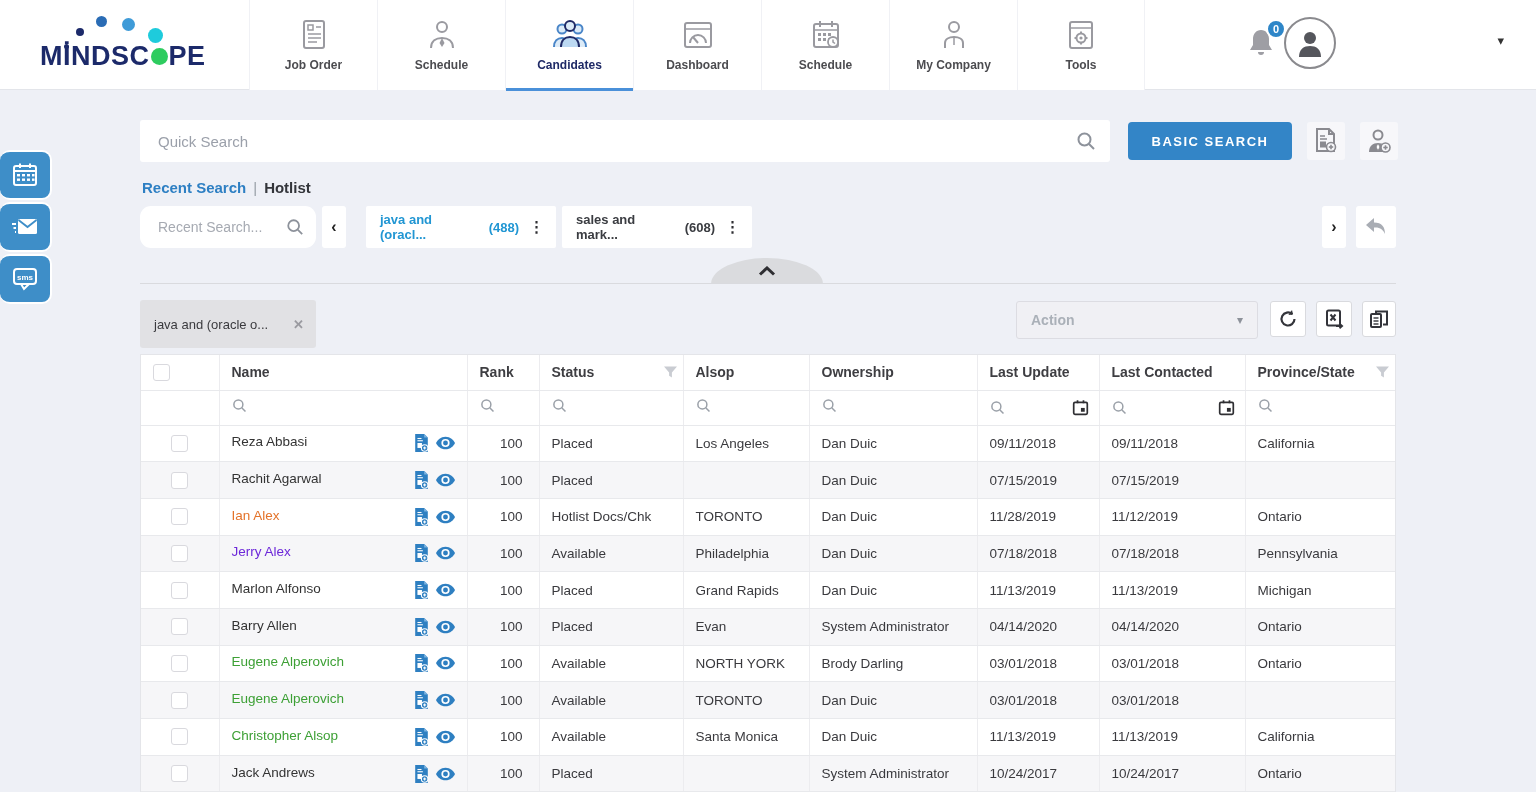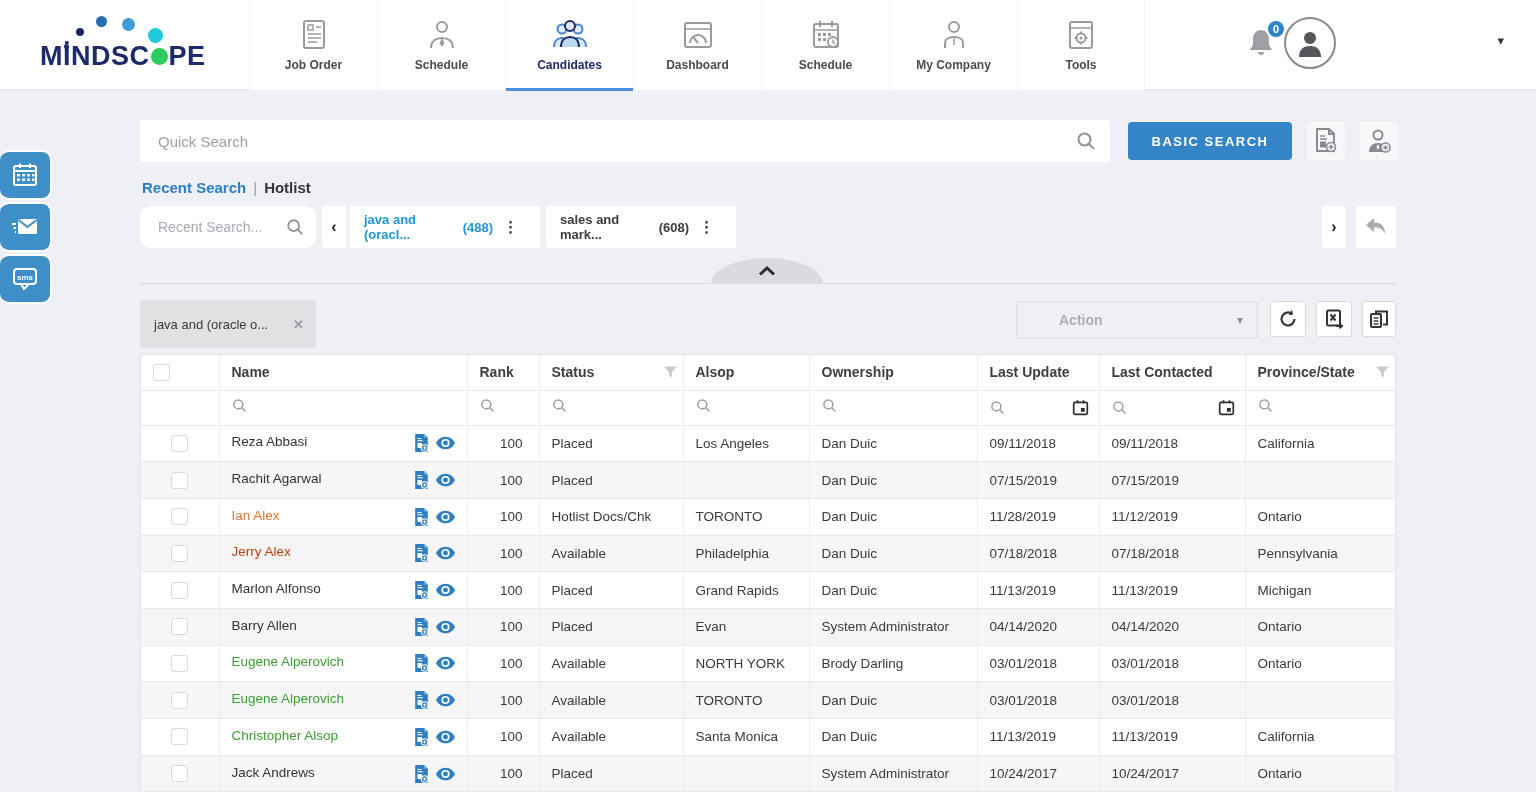--- a/index.html
+++ b/index.html
@@ -47,38 +47,38 @@
   .recent-links { position:absolute; left:2px; top:89px; font-size:15px; font-weight:700; }
   .recent-links .rs { color:#2d7fc3; cursor:pointer; }
   .recent-links .sep { color:#9aa0a8; font-weight:400; margin:0 7px; }
   .recent-links .hl { color:#33353a; cursor:pointer; }
   .rrow { position:absolute; top:116px; height:42px; }
   .rsearch { left:0; width:176px; background:#fff; border-radius:11px; position:absolute; height:42px; }
   .rsearch input { width:100%; height:100%; border:none; outline:none; background:transparent; padding:0 36px 0 18px; font-size:14px; color:#333; font-family:inherit; }
   .rsearch input::placeholder { color:#a6aab2; }
   .rsearch .mag { position:absolute; right:12px; top:12px; }
   .chev-btn { position:absolute; width:24px; height:42px; background:#fff; border-radius:3px; display:flex; align-items:center; justify-content:center; font-size:16px; font-weight:700; color:#222; cursor:pointer; }
-  .stab { position:absolute; height:42px; background:#fff; display:flex; align-items:center; padding:0 20px 0 14px; gap:8px; cursor:pointer; border-radius:2px; }
+  .stab { position:absolute; height:42px; background:#fff; display:flex; align-items:center; padding:0 10px 0 14px; gap:8px; cursor:pointer; border-radius:2px;margin-left:16px; }
   .stab .lbl { font-size:13px; font-weight:700; }
   .stab .cnt { font-size:13px; font-weight:700; }
   .stab.active .lbl, .stab.active .cnt { color:#2196d3; }
   .stab.plain .lbl, .stab.plain .cnt { color:#3a3c41; }
   .kebab { font-size:15px; font-weight:700; color:#2e2e32; padding:0 2px; cursor:pointer; }
   .undo-btn { position:absolute; width:40px; height:42px; background:#fff; border-radius:3px; display:flex; align-items:center; justify-content:center; cursor:pointer; }
 
   
   .hdivider { position:absolute; left:0; top:193px; width:1256px; height:1px; background:#d9dade; }
   .hump { position:absolute; left:571px; top:168px; width:112px; height:26px; background:#dadbde; border-radius:56px 56px 0 0 / 26px 26px 0 0; display:flex; align-items:center; justify-content:center; cursor:pointer; }
 
   
   .fchip { position:absolute; left:0; top:210px; width:176px; height:48px; background:#e1e1e4; border-radius:3px; display:flex; align-items:center; justify-content:space-between; padding:0 12px 0 14px; }
   .fchip .txt { font-size:13px; color:#3a3a3e; }
   .fchip .x { color:#9a9aa0; font-size:13px; font-weight:700; cursor:pointer; }
   .action-sel { position:absolute; left:876px; top:211px; width:242px; height:38px; background:#f0f0f4; border:1px solid #dcdce2; border-radius:3px; display:flex; align-items:center; justify-content:space-between; padding:0 14px; cursor:pointer; }
-  .action-sel .ph { font-size:14px; font-weight:700; color:#aab0b8;margin-left:28px; }
+  .action-sel .ph { font-size:14px; font-weight:700; color:#aab0b8; }
   .action-sel .car { color:#8d929a; font-size:12px; }
   .act-sq { position:absolute; top:211px; width:36px; height:36px; background:#fff; border:1px solid #d9dade; border-radius:3px; display:flex; align-items:center; justify-content:center; cursor:pointer; }
 
   
   .grid { position:absolute; left:0; top:264px; width:1256px; background:#fff; border:1px solid #e4e5e9; border-bottom:none; }
   table { border-collapse:collapse; table-layout:fixed; width:1254px; }
   th, td { border-right:1px solid #ececef; border-bottom:1px solid #e8e9ec; overflow:hidden; white-space:nowrap; }
   th:last-child, td:last-child { border-right:none; }
   thead th.hdr { height:35px; font-size:14px; font-weight:700; color:#3e3e42; text-align:left; padding:0 6px 0 12px; background:#fff; }
   thead th.hdr .hflex { display:flex; align-items:center; justify-content:space-between; }
@@ -581,21 +581,21 @@
     <td>TORONTO</td>
     <td>Dan Duic</td>
     <td>11/28/2019</td>
     <td>11/12/2019</td>
     <td>Ontario</td>
   </tr>
               <tr class="alt">
     <td class="c-check"><span class="ckbox"></span></td>
     <td>
                   <span class="namecell">
-                    <span class="nm" style="color: #c2410c;">Jerry Alex</span>
+                    <span class="nm" style="color: #6d28d9;">Jerry Alex</span>
                     <span class="row-ics">
                       <span>
                         <svg width="15" height="18" viewBox="0 0 16 20">
                           <path d="M1 0 h10 l4 4 v16 H1z" fill="#2e7fc1"></path>
                           <path d="M11 0 v4 h4z" fill="#7db4e0"></path>
                           <g stroke="#fff" stroke-width="1.2">
                             <line x1="3.5" y1="5" x2="8" y2="5"></line>
                             <line x1="3.5" y1="7.5" x2="9.5" y2="7.5"></line>
                           </g>
                           <rect x="3.5" y="10" width="5" height="5.5" fill="#fff"></rect>

